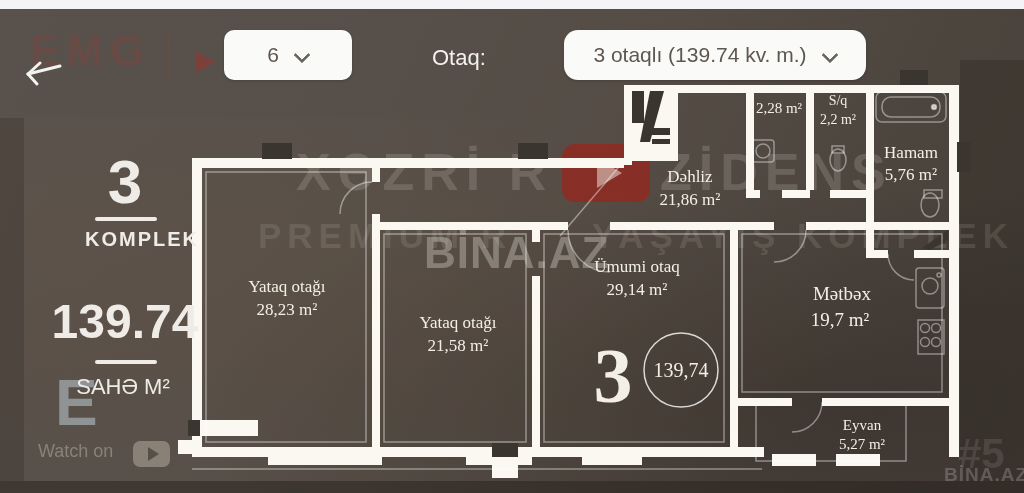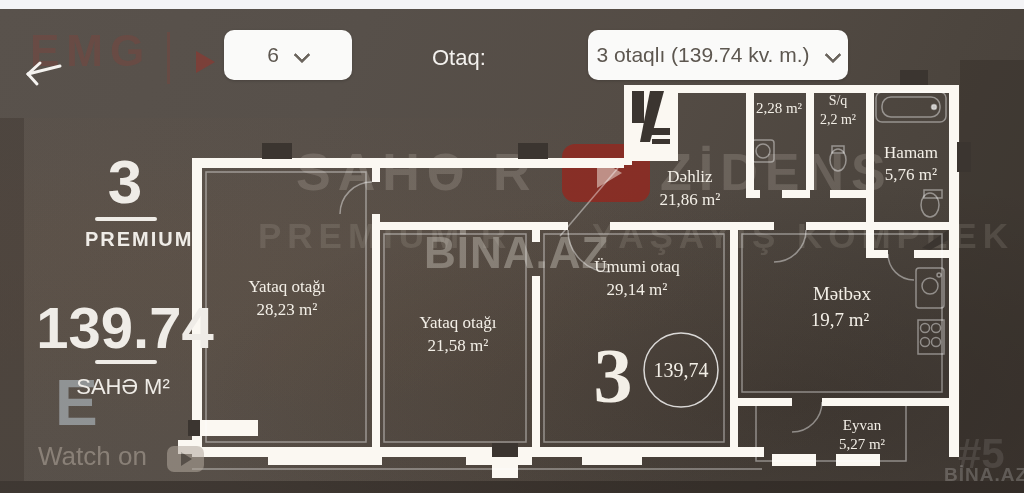--- a/index.html
+++ b/index.html
@@ -34,41 +34,41 @@
       display:flex;align-items:center;justify-content:center;}
   .play-wm .tri{width:0;height:0;border-left:25px solid rgba(225,204,193,.62);
       border-top:15px solid transparent;border-bottom:15px solid transparent;margin-left:6px;}
   .emg{top:26px;left:30px;font-size:44px;font-weight:bold;letter-spacing:7px;color:rgba(132,66,58,.38);}
   .emg-bar{top:32px;left:167px;width:3px;height:52px;background:rgba(132,66,58,.35);}
   .red-arrow{top:51px;left:196px;width:0;height:0;border-left:19px solid rgba(158,48,40,.5);
       border-top:11px solid transparent;border-bottom:11px solid transparent;}
   .e-letter{top:366px;left:55px;font-size:64px;font-weight:bold;color:rgba(158,164,168,.8);font-family:"Liberation Sans",sans-serif;}
   .corner-num{top:430px;left:958px;font-size:42px;font-weight:bold;color:rgba(255,255,255,.10);}
   .corner-bina{top:464px;left:944px;font-size:19px;font-weight:bold;letter-spacing:1px;color:rgba(255,255,255,.20);}
-  .yt-row{top:441px;left:38px;display:flex;align-items:flex-end;gap:20px;opacity:.55;color:#b2a89d;
-      font-size:26px;cursor:pointer;}
+  .yt-row{top:441px;left:38px;display:flex;align-items:flex-start;gap:20px;opacity:.55;color:#b2a89d;
+      font-size:18px;cursor:pointer;}
   .yt-badge{width:37px;height:26px;border-radius:7px;background:#b2a89d;display:flex;align-items:center;justify-content:center;}
   .yt-badge .tri{width:0;height:0;border-left:11px solid #57504a;border-top:7px solid transparent;border-bottom:7px solid transparent;margin-left:3px;}
   svg text{font-family:"Liberation Serif",serif;fill:#f3efe7;}
   .back-arrow{top:50px;left:20px;width:44px;height:44px;cursor:pointer;}
 </style>
 </head>
 <body>
 
 <div class="stage">
 
   <div class="abs photo-mottle"></div>
   <div class="abs left-strip"></div>
   <div class="abs right-col"></div>
   <div class="abs bottom-strip"></div>
 
   <div class="abs emg">EMG</div>
   <div class="abs emg-bar"></div>
   <div class="abs red-arrow"></div>
-  <div class="abs wm1" style="left:296px;">SAHƏ R</div>
+  <div class="abs wm1" style="left:296px;">XƏZRİ R</div>
   <div class="abs wm1" style="left:660px;">ZİDENS</div>
   <div class="abs play-wm">
       <div class="tri"></div>
     </div>
   <div class="abs wm2" style="left:258px;">PREMIUM R</div>
   <div class="abs wm2" style="left:592px;">YAŞAYIŞ KOMPLEK</div>
   <div class="abs wm-bina">BİNA.AZ</div>
   <div class="abs e-letter">E</div>
 
   <svg class="abs" style="left:0;top:0;" width="1024" height="493" viewBox="0 0 1024 493">
@@ -189,29 +189,29 @@
       <line x1="8" y1="24" x2="40" y2="16"></line>
       <line x1="8" y1="24" x2="20" y2="13"></line>
       <line x1="8" y1="24" x2="17" y2="34"></line>
     </g>
   </svg>
   <div class="abs dd" style="left:224px;width:128px;">
     <span>6</span>
     <span class="chev"></span>
   </div>
   <div class="abs hdr-label" style="left:432px;text-align:center;">Otaq:</div>
-  <div class="abs dd" style="left:588px;width:260px;">
+  <div class="abs dd" style="left:564px;width:302px;border-radius:14px;">
     <span>3 otaqlı (139.74 kv. m.)</span>
     <span class="chev"></span>
   </div>
 
   <div class="abs sum" style="left:85px;top:146px;width:80px;font-size:62px;font-weight:bold;">3</div>
   <div class="abs rule" style="left:95px;top:217px;width:62px;"></div>
-  <div class="abs sum" style="left:85px;top:228px;width:80px;font-size:20px;font-weight:bold;letter-spacing:2px;">PREMIUM</div>
-  <div class="abs sum" style="left:12px;top:294px;width:226px;font-size:58px;font-weight:bold;">139.74</div>
+  <div class="abs sum" style="left:85px;top:228px;width:80px;font-size:20px;font-weight:bold;letter-spacing:2px;">KOMPLEK</div>
+  <div class="abs sum" style="left:12px;top:294px;width:226px;font-size:48px;font-weight:bold;">139.74</div>
   <div class="abs rule" style="left:95px;top:360px;width:62px;"></div>
   <div class="abs sum" style="left:40px;top:374px;width:166px;font-size:22px;">SAHƏ M²</div>
 
   <div class="abs yt-row">
     <span>Watch on</span>
     <span class="yt-badge">
         <span class="tri"></span>
       </span>
   </div>
 

